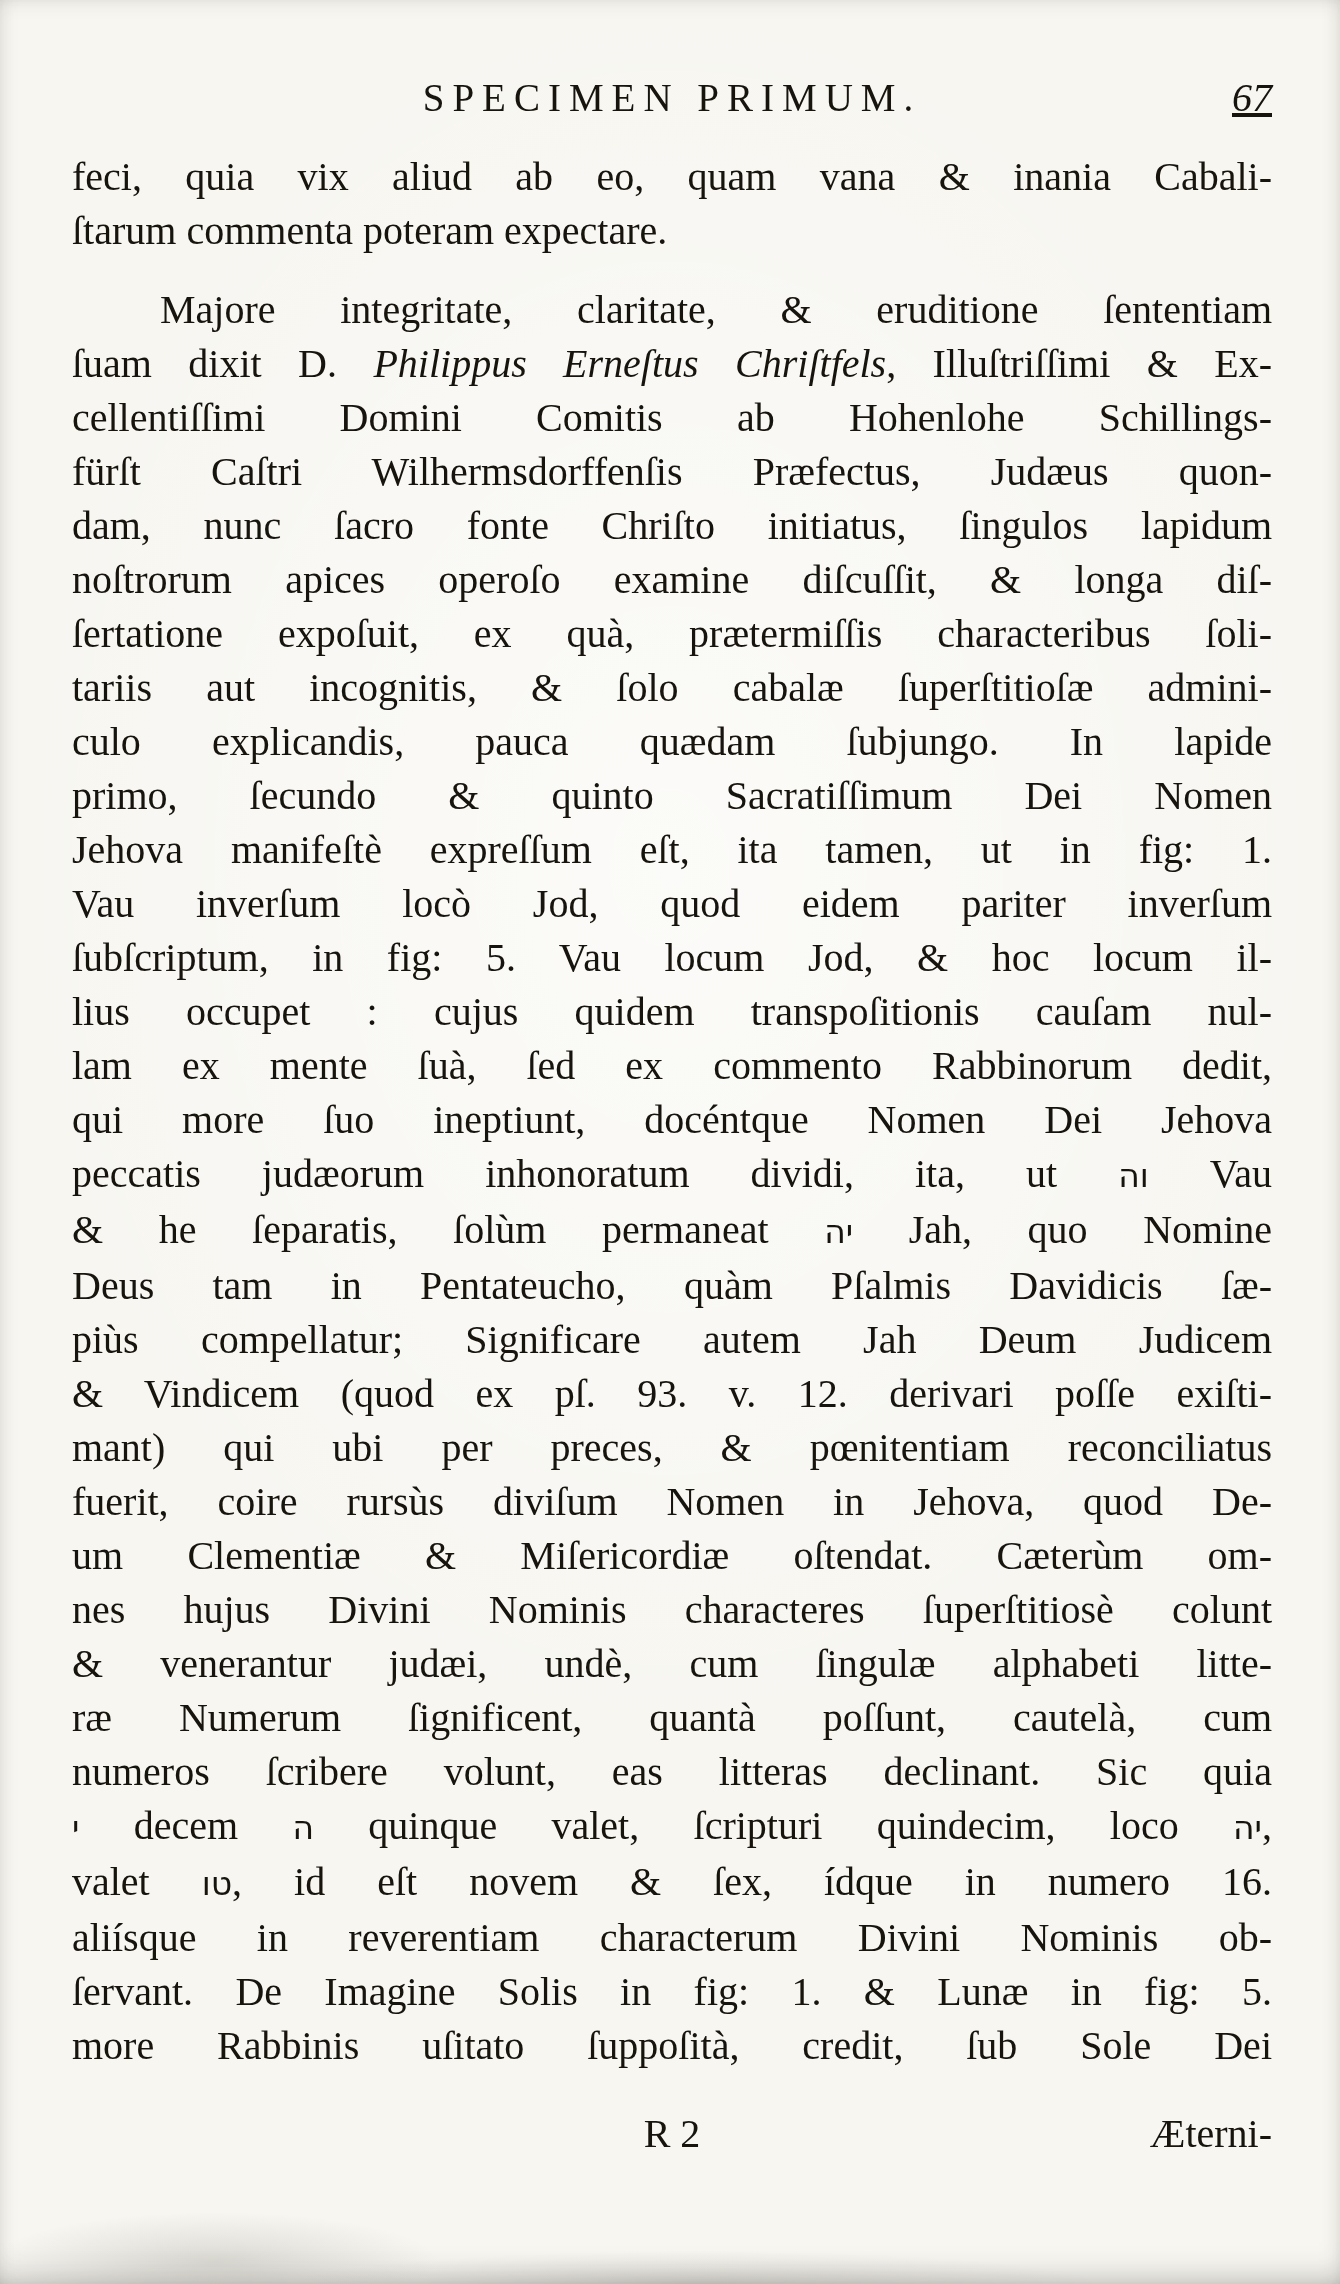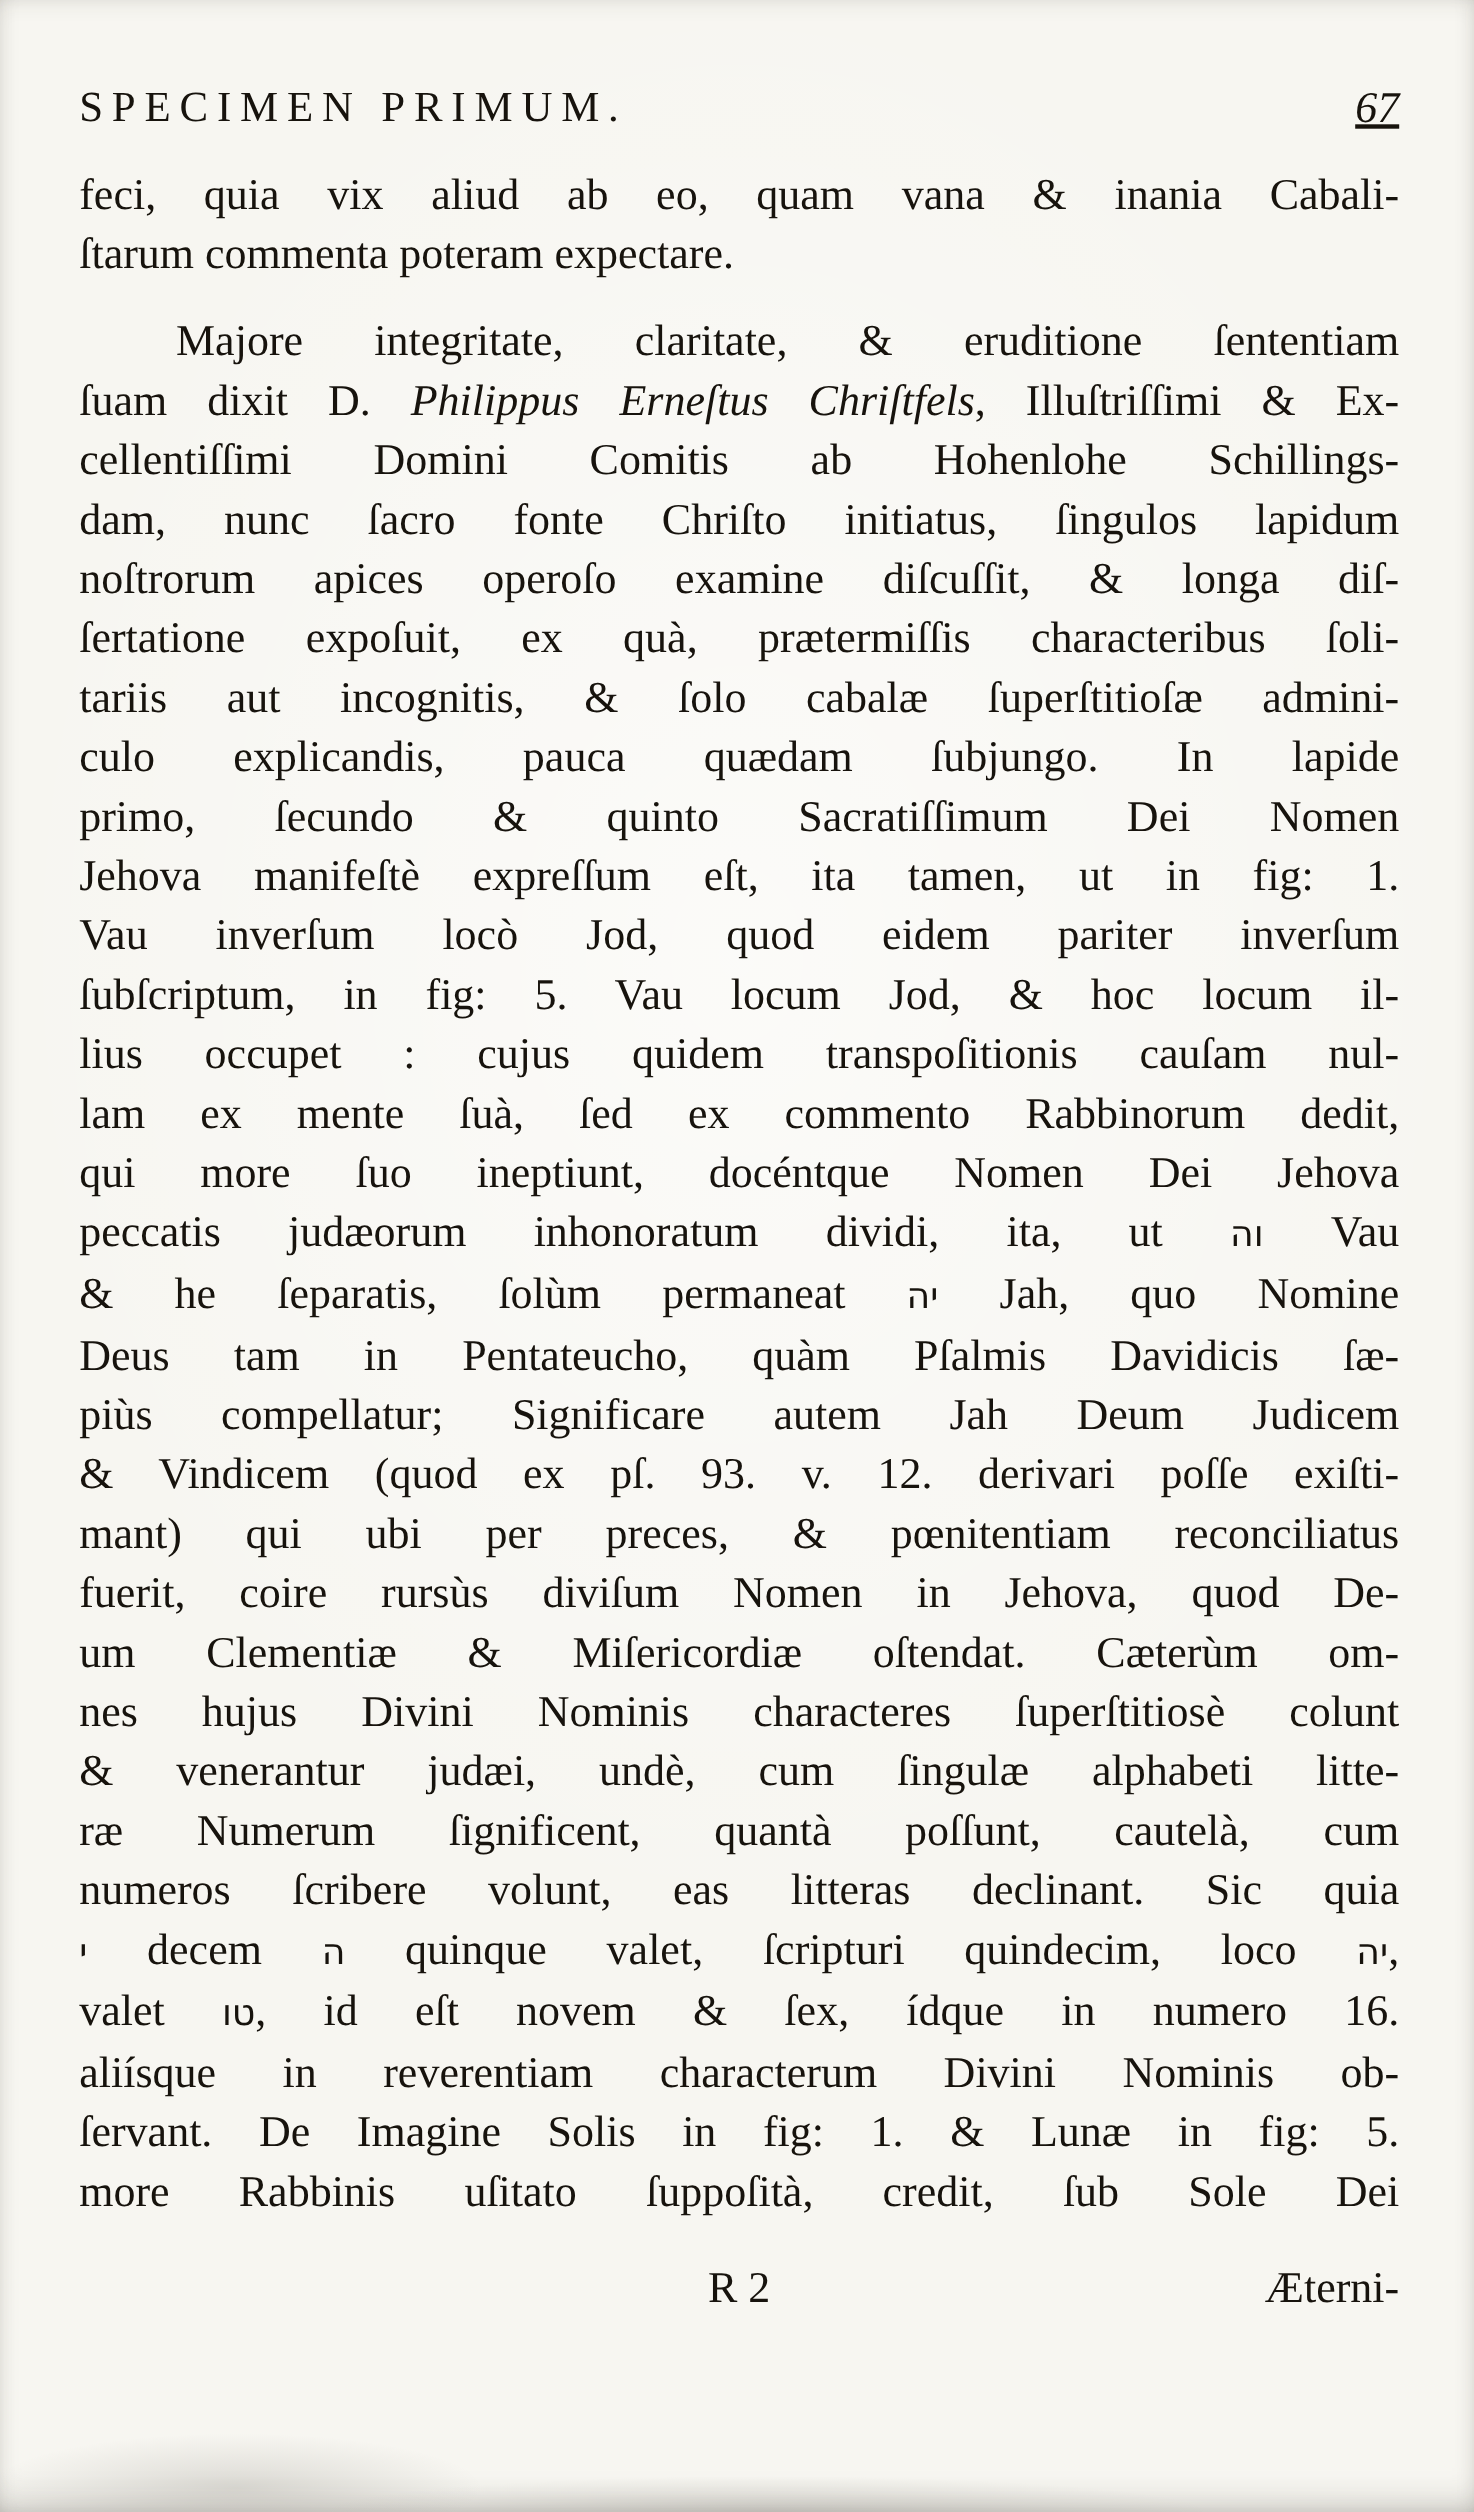--- a/index.html
+++ b/index.html
@@ -30,20 +30,21 @@
       inset -10px 0 24px -18px rgba(55,50,42,0.18),
       inset 10px 0 24px -18px rgba(55,50,42,0.14);
     overflow: hidden;
   }
   .page-header {
     position: relative;
     height: 52px;
     margin-bottom: 26px;
   }
   .running-title {
+    text-align: center;
     font-size: 39px;
     line-height: 52px;
     letter-spacing: 8px;
     white-space: nowrap;
   }
   .page-number {
     position: absolute;
     right: 0;
     top: 0;
     font-size: 40px;
@@ -112,20 +113,21 @@
 
   <main class="text-block">
       <div class="paragraph">
         <div class="line"><span class="seg">feci, quia vix aliud ab eo, quam vana &amp; inania Cabali-</span></div>
         <div class="line no-just"><span class="seg">ſtarum commenta poteram expectare.</span></div>
       </div>
       <div class="paragraph">
         <div class="line indent"><span class="seg">Majore integritate, claritate, &amp; eruditione ſententiam</span></div>
         <div class="line"><span class="seg">ſuam dixit D. </span><span class="seg-italic">Philippus Erneſtus Chriſtfels</span><span class="seg">, Illuſtriſſimi &amp; Ex-</span></div>
         <div class="line"><span class="seg">cellentiſſimi Domini Comitis ab Hohenlohe Schillings-</span></div>
+        <div class="line"><span class="seg">fürſt Caſtri Wilhermsdorffenſis Præfectus, Judæus quon-</span></div>
         <div class="line"><span class="seg">dam, nunc ſacro fonte Chriſto initiatus, ſingulos lapidum</span></div>
         <div class="line"><span class="seg">noſtrorum apices operoſo examine diſcuſſit, &amp; longa diſ-</span></div>
         <div class="line"><span class="seg">ſertatione expoſuit, ex quà, prætermiſſis characteribus ſoli-</span></div>
         <div class="line"><span class="seg">tariis aut incognitis, &amp; ſolo cabalæ ſuperſtitioſæ admini-</span></div>
         <div class="line"><span class="seg">culo explicandis, pauca quædam ſubjungo.  In lapide</span></div>
         <div class="line"><span class="seg">primo, ſecundo &amp; quinto Sacratiſſimum Dei Nomen</span></div>
         <div class="line"><span class="seg">Jehova manifeſtè expreſſum eſt, ita tamen, ut in fig: 1.</span></div>
         <div class="line"><span class="seg">Vau inverſum locò Jod, quod eidem pariter inverſum</span></div>
         <div class="line"><span class="seg">ſubſcriptum, in fig: 5. Vau locum Jod, &amp; hoc locum il-</span></div>
         <div class="line"><span class="seg">lius occupet : cujus quidem transpoſitionis cauſam nul-</span></div>

